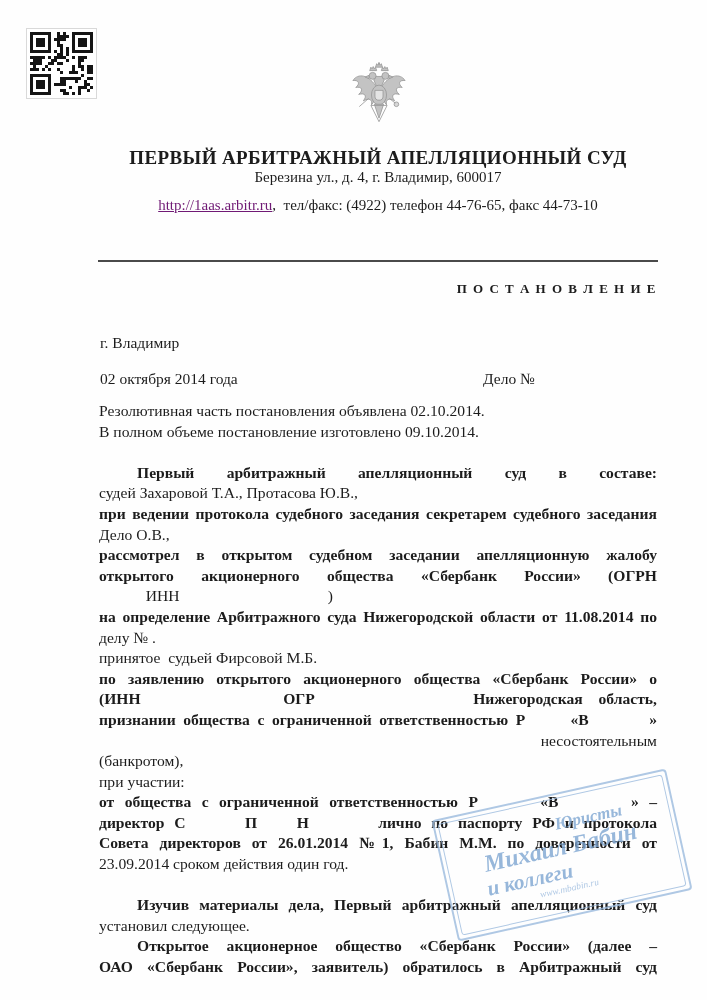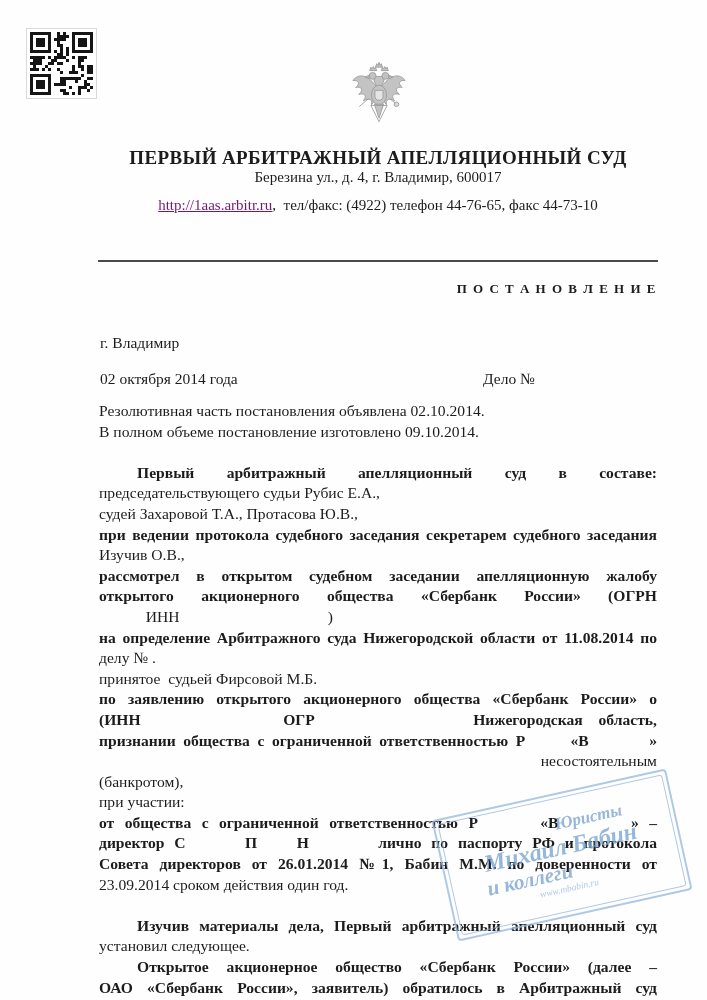--- a/index.html
+++ b/index.html
@@ -262,24 +262,23 @@
   <div class="date-row">
     <span>02 октября 2014 года</span>
     <span class="case-label">Дело №</span>
   </div>
 
   <div class="doc-body">
     <div class="ln">Резолютивная часть постановления объявлена 02.10.2014.</div>
     <div class="ln">В полном объеме постановление изготовлено 09.10.2014.</div>
     <div class="ln"></div>
     <div class="ln st ind">Первый арбитражный апелляционный суд в составе:</div>
-    <div class="ln">председательствующего судьи Рубис Е.А.,</div>
     <div class="ln">судей Захаровой Т.А., Протасова Ю.В.,</div>
     <div class="ln st">при ведении протокола судебного заседания секретарем судебного заседания</div>
-    <div class="ln">Изучив О.В.,</div>
+    <div class="ln">Дело О.В.,</div>
     <div class="ln st">рассмотрел в открытом судебном заседании апелляционную жалобу</div>
     <div class="ln st">открытого акционерного общества «Сбербанк России» (ОГРН</div>
     <div class="ln pre">            ИНН                                      )</div>
     <div class="ln st">на определение Арбитражного суда Нижегородской области от 11.08.2014 по</div>
     <div class="ln">делу № .</div>
     <div class="ln pre">принятое  судьей Фирсовой М.Б.</div>
     <div class="ln st">по заявлению открытого акционерного общества «Сбербанк России» о</div>
     <div class="ln st pre">(ИНН         ОГР          Нижегородская область,</div>
     <div class="ln st pre">признании общества с ограниченной ответственностью Р      «В        »</div>
     <div class="ln right">несостоятельным</div>

